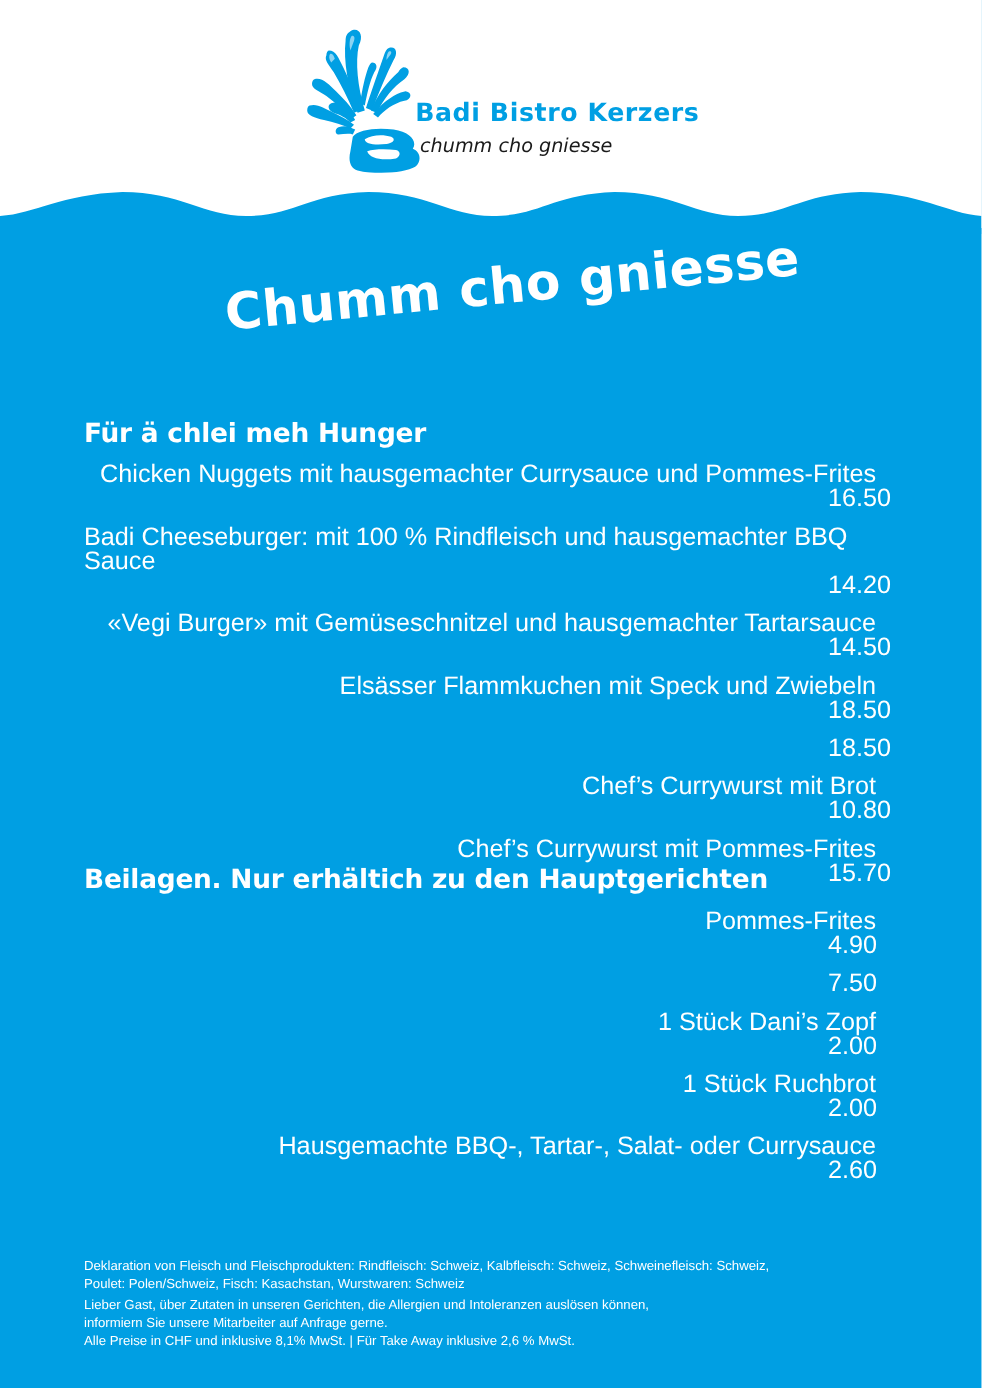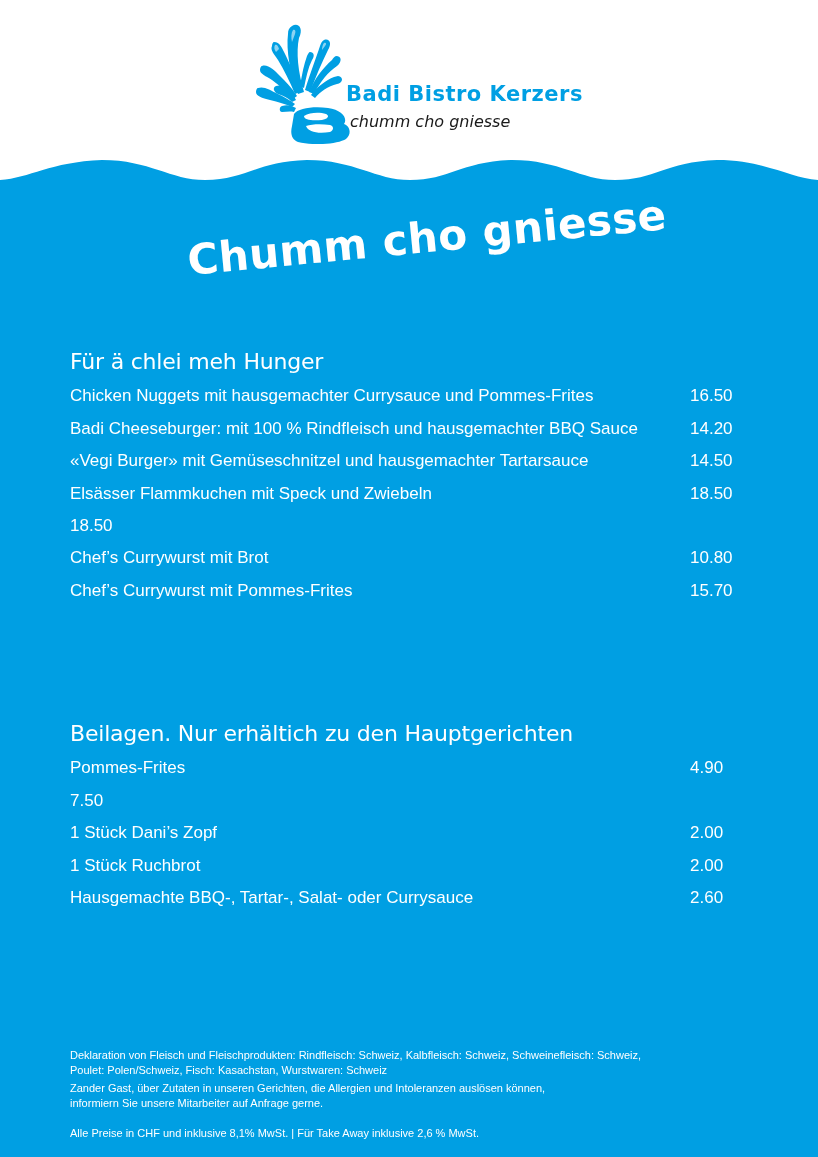--- a/index.html
+++ b/index.html
@@ -11,32 +11,32 @@
   .logo-mark { position: absolute; left: 0; top: 0; width: 100px; height: 122px; }
   .logo-name { position: absolute; left: 94px; top: 60px; font-family: "DejaVu Sans", sans-serif; font-size: 21px; letter-spacing: 0.5px; color: #009fe3; font-weight: bold; white-space: nowrap; }
   .logo-tagline { position: absolute; left: 98px; top: 90px; font-family: "DejaVu Sans", sans-serif; font-style: italic; font-size: 16px; color: #1a1a1a; white-space: nowrap; }
 
   .wave { position: absolute; left: 0; top: 150px; width: 818px; height: 45px; }
   .sheet { position: absolute; left: 0; top: 190px; width: 818px; height: 967px; background: #009fe3; }
 
   .hero-title { position: absolute; left: 190px; top: 236px; font-family: "DejaVu Sans", sans-serif; font-size: 42px; font-weight: bold; color: #ffffff; transform: rotate(-5.5deg); transform-origin: left bottom; white-space: nowrap; letter-spacing: 0.5px; }
 
   .section { position: absolute; left: 70px; width: 680px; }
-  .section-title { font-family: "DejaVu Sans", sans-serif; font-size: 22px; font-weight: normal; color: #ffffff; height: 36px; line-height: 36px; letter-spacing: -0.2px; }
-  .item { display: flex; justify-content: space-between; align-items: flex-end; font-size: 17px; line-height: 20px; padding: 6px 0; min-height: 32.4px; }
+  .section-title { font-family: "DejaVu Sans", sans-serif; font-size: 22px; font-weight: bold; color: #ffffff; height: 36px; line-height: 36px; letter-spacing: -0.2px; }
+  .item { display: flex; justify-content: space-between; align-items: flex-end; font-size: 21px; line-height: 20px; padding: 6px 0; min-height: 32.4px; flex-direction: column; }
   .item-name { flex: 1; padding-right: 20px; }
   .item-price { width: 60px; text-align: left; }
 
   .s1 { top: 344px; }
   .s2 { top: 716px; }
 
   .footer { position: absolute; left: 70px; top: 1048px; width: 640px; font-size: 11px; line-height: 15px; color: #ffffff; }
   .footer p { margin: 0; }
   .footer .gap1 { margin-top: 3px; }
-  .footer .gap2 { margin-top: 15px; }
+  .footer .gap2 { }
 </style>
 </head>
 <body>
 
 <div class="header">
   <div class="logo">
     <svg class="logo-mark" viewBox="0 0 100 122">
       <g fill="#009fe3">
 
         <path d="M40 4 C46 0 52 6 47 16 C44 30 46 50 52 70 L46 72 C38 52 34 28 36 12 C36 8 37 6 40 4 Z"></path>
@@ -121,16 +121,16 @@
   </div>
   <div class="item">
     <span class="item-name">Hausgemachte BBQ-, Tartar-, Salat- oder Currysauce</span>
     <span class="item-price">2.60</span>
   </div>
 </div>
 
 <div class="footer">
   <p>Deklaration von Fleisch und Fleischprodukten: Rindfleisch: Schweiz, Kalbfleisch: Schweiz, Schweinefleisch: Schweiz,</p>
   <p>Poulet: Polen/Schweiz, Fisch: Kasachstan, Wurstwaren: Schweiz</p>
-  <p class="gap1">Zander Gast, über Zutaten in unseren Gerichten, die Allergien und Intoleranzen auslösen können,</p>
+  <p class="gap1">Lieber Gast, über Zutaten in unseren Gerichten, die Allergien und Intoleranzen auslösen können,</p>
   <p>informiern Sie unsere Mitarbeiter auf Anfrage gerne.</p>
   <p class="gap2">Alle Preise in CHF und inklusive 8,1% MwSt. | Für Take Away inklusive 2,6 % MwSt.</p>
 </div>
 
 </body></html>

